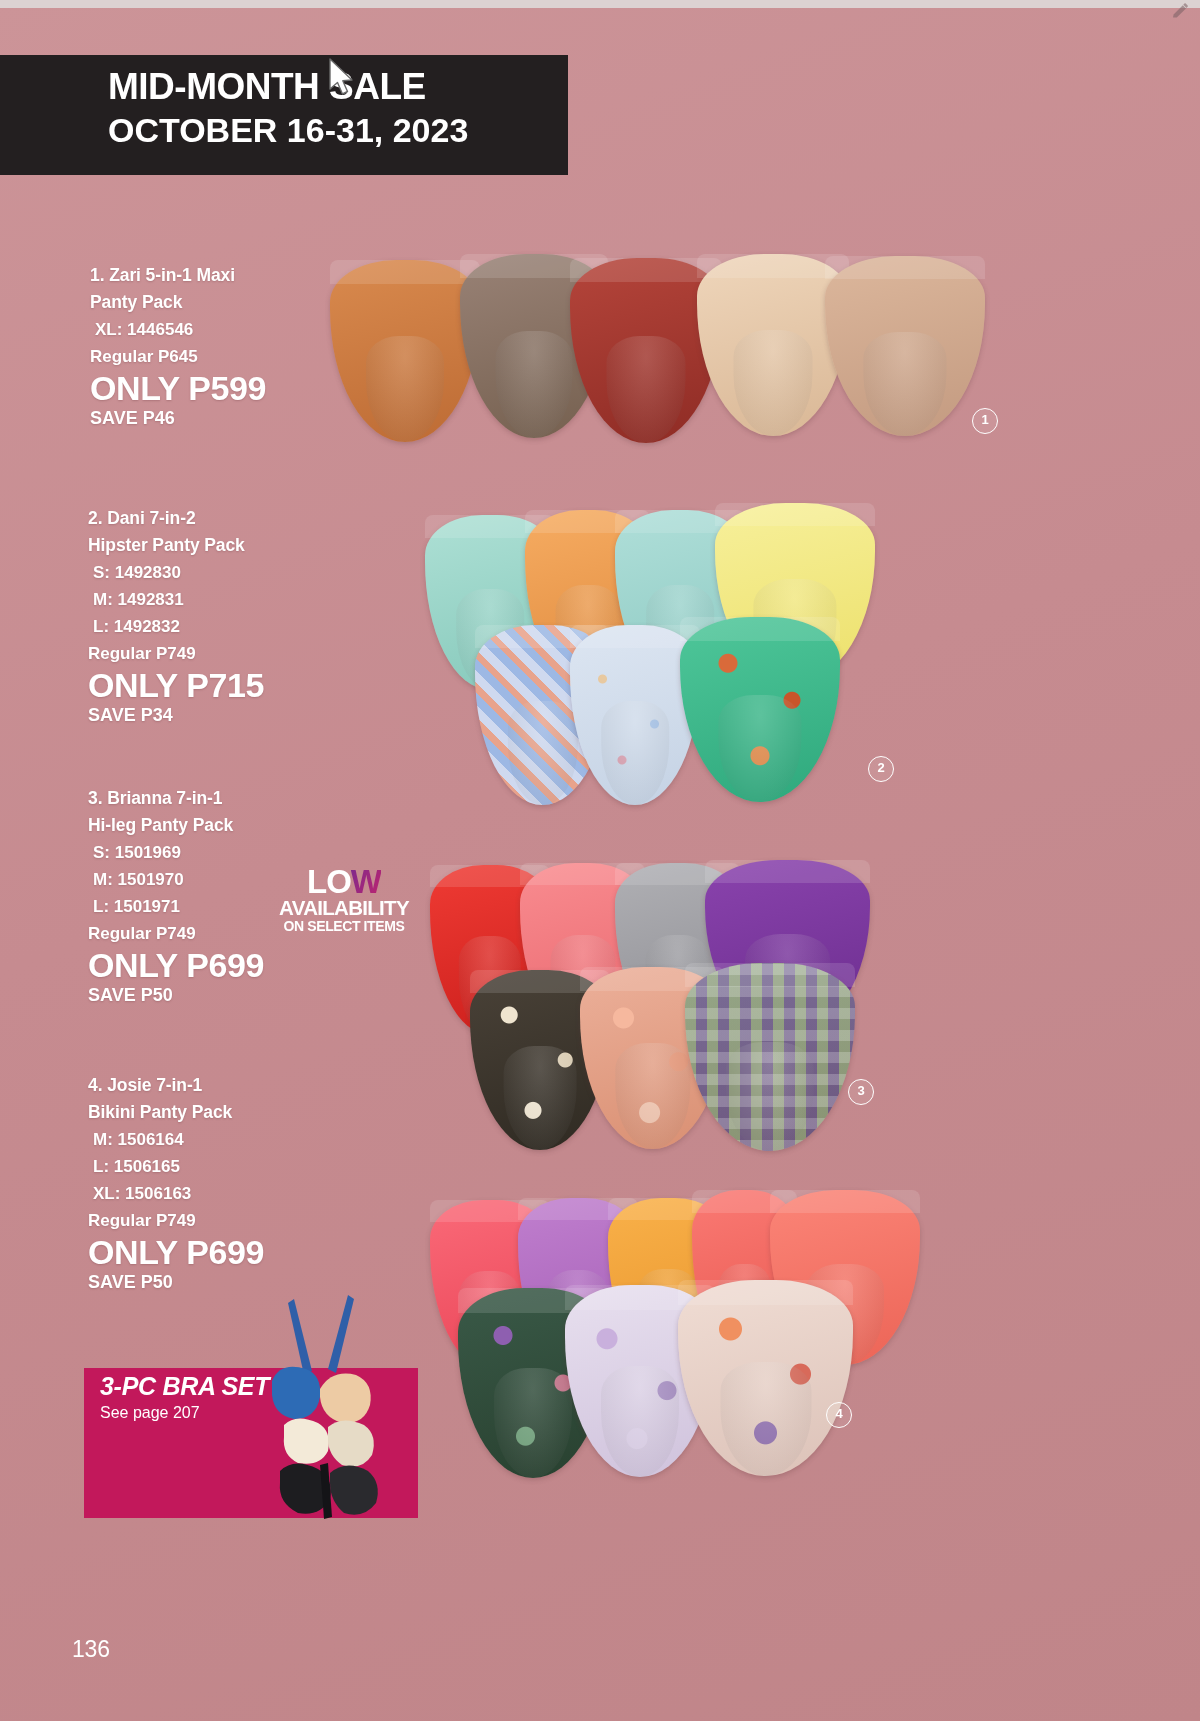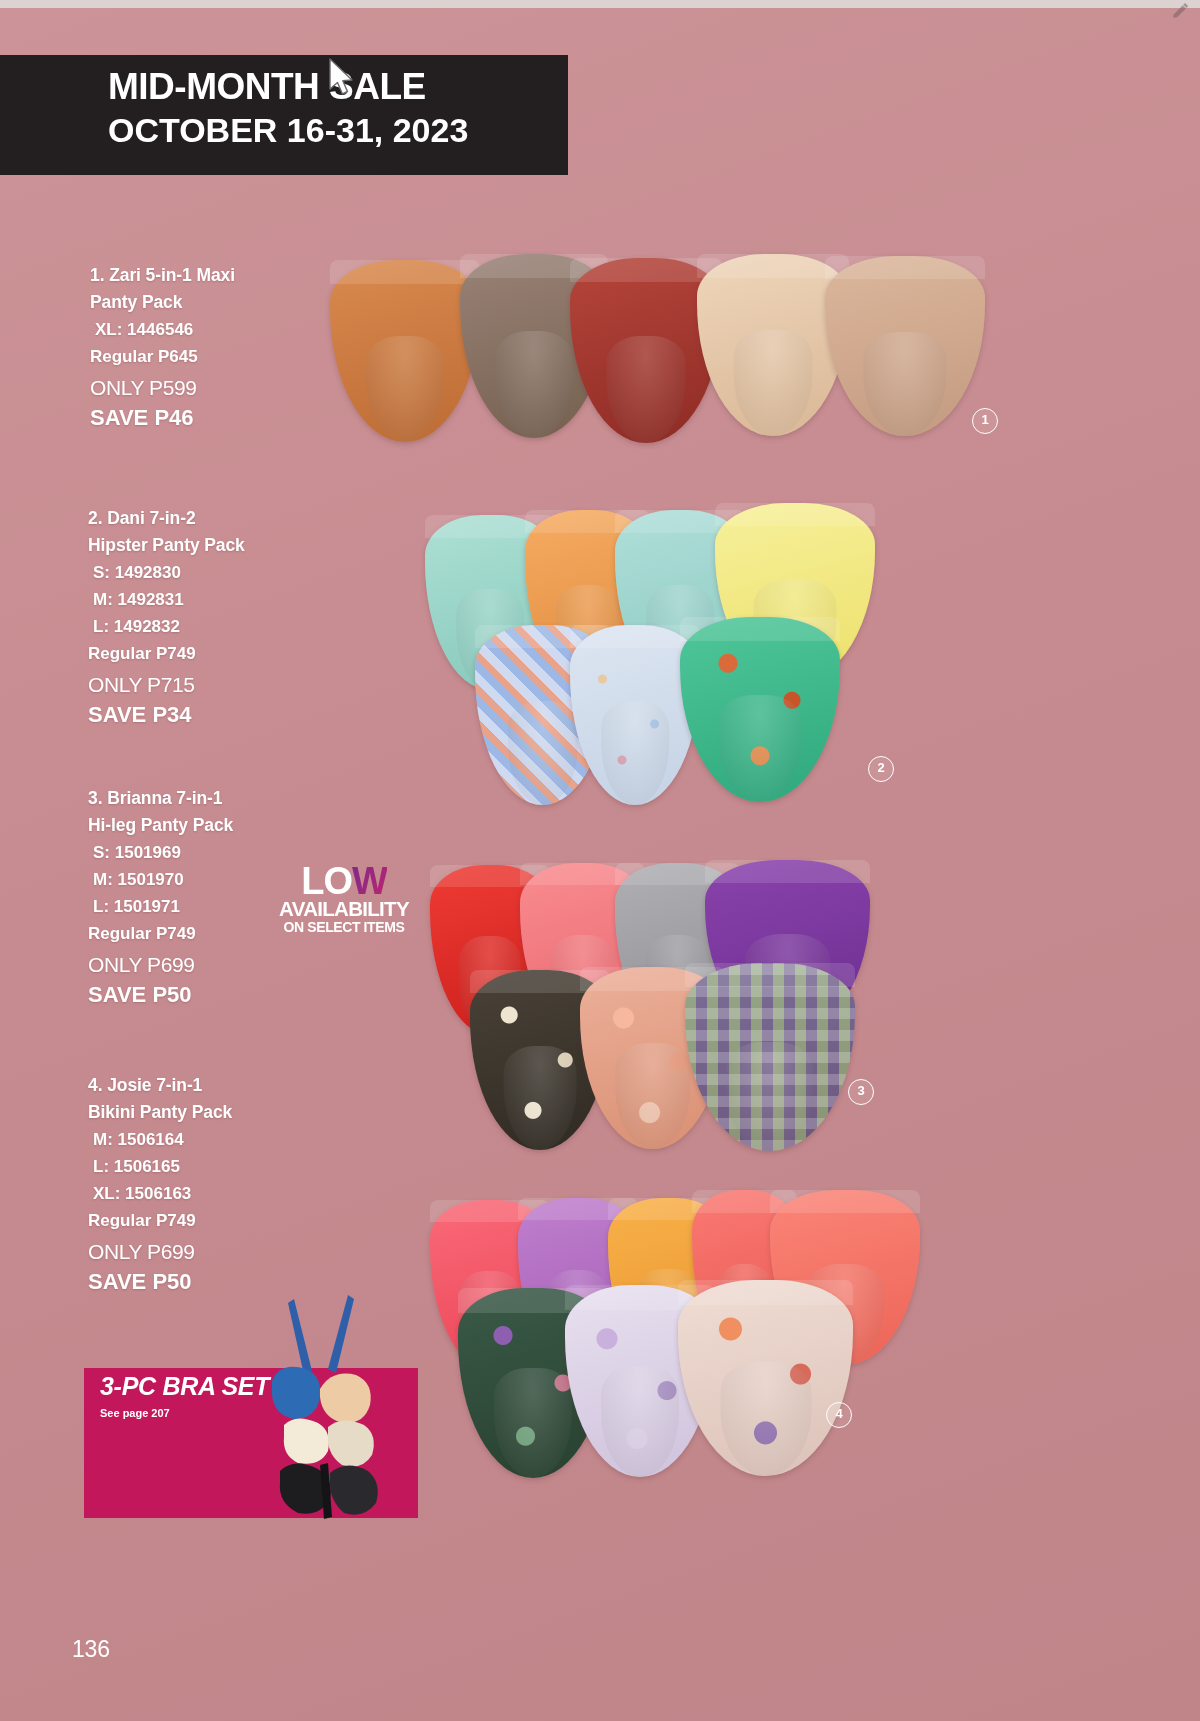--- a/index.html
+++ b/index.html
@@ -87,49 +87,49 @@
     padding-left: 5px;
     white-space: nowrap;
   }
   .p-regular {
     font-size: 17px;
     font-weight: 600;
     line-height: 28px;
     white-space: nowrap;
   }
   .p-only {
-    font-size: 21px;
-    font-weight: 400;
+    font-size: 34px;
+    font-weight: 700;
     line-height: 34px;
     letter-spacing: -0.4px;
     white-space: nowrap;
   }
   .p-save {
-    font-size: 22px;
+    font-size: 18px;
     font-weight: 600;
     line-height: 26px;
     white-space: nowrap;
   }
 
   #prod1-text { left: 90px; top: 262px; }
   #prod2-text { left: 88px; top: 505px; }
   #prod3-text { left: 88px; top: 785px; }
   #prod4-text { left: 88px; top: 1072px; }
 
   
   #low-availability {
     position: absolute;
     left: 264px;
     top: 866px;
     width: 160px;
     color: #ffffff;
     text-align: center;
   }
   #low-availability .la-low {
-    font-size: 38px;
+    font-size: 33px;
     font-weight: 800;
     line-height: 31px;
     letter-spacing: -1px;
     position: relative;
     display: inline-block;
   }
   #low-availability .la-w {
     color: #9c2d6e;
     background: linear-gradient(120deg, #7b2a8e 0%, #c0246e 100%);
     -webkit-background-clip: text;
@@ -221,22 +221,22 @@
     font-style: italic;
   }
   #bra-promo-text .bp-price {
     font-size: 52px;
     font-weight: 800;
     letter-spacing: -1.5px;
     line-height: 58px;
     white-space: nowrap;
   }
   #bra-promo-text .bp-link {
-    font-size: 11px;
-    font-weight: 700;
+    font-size: 16px;
+    font-weight: 400;
     line-height: 26px;
     white-space: nowrap;
   }
   #bra-image {
     position: absolute;
     left: 250px;
     top: 1285px;
     width: 160px;
     height: 245px;
   }

